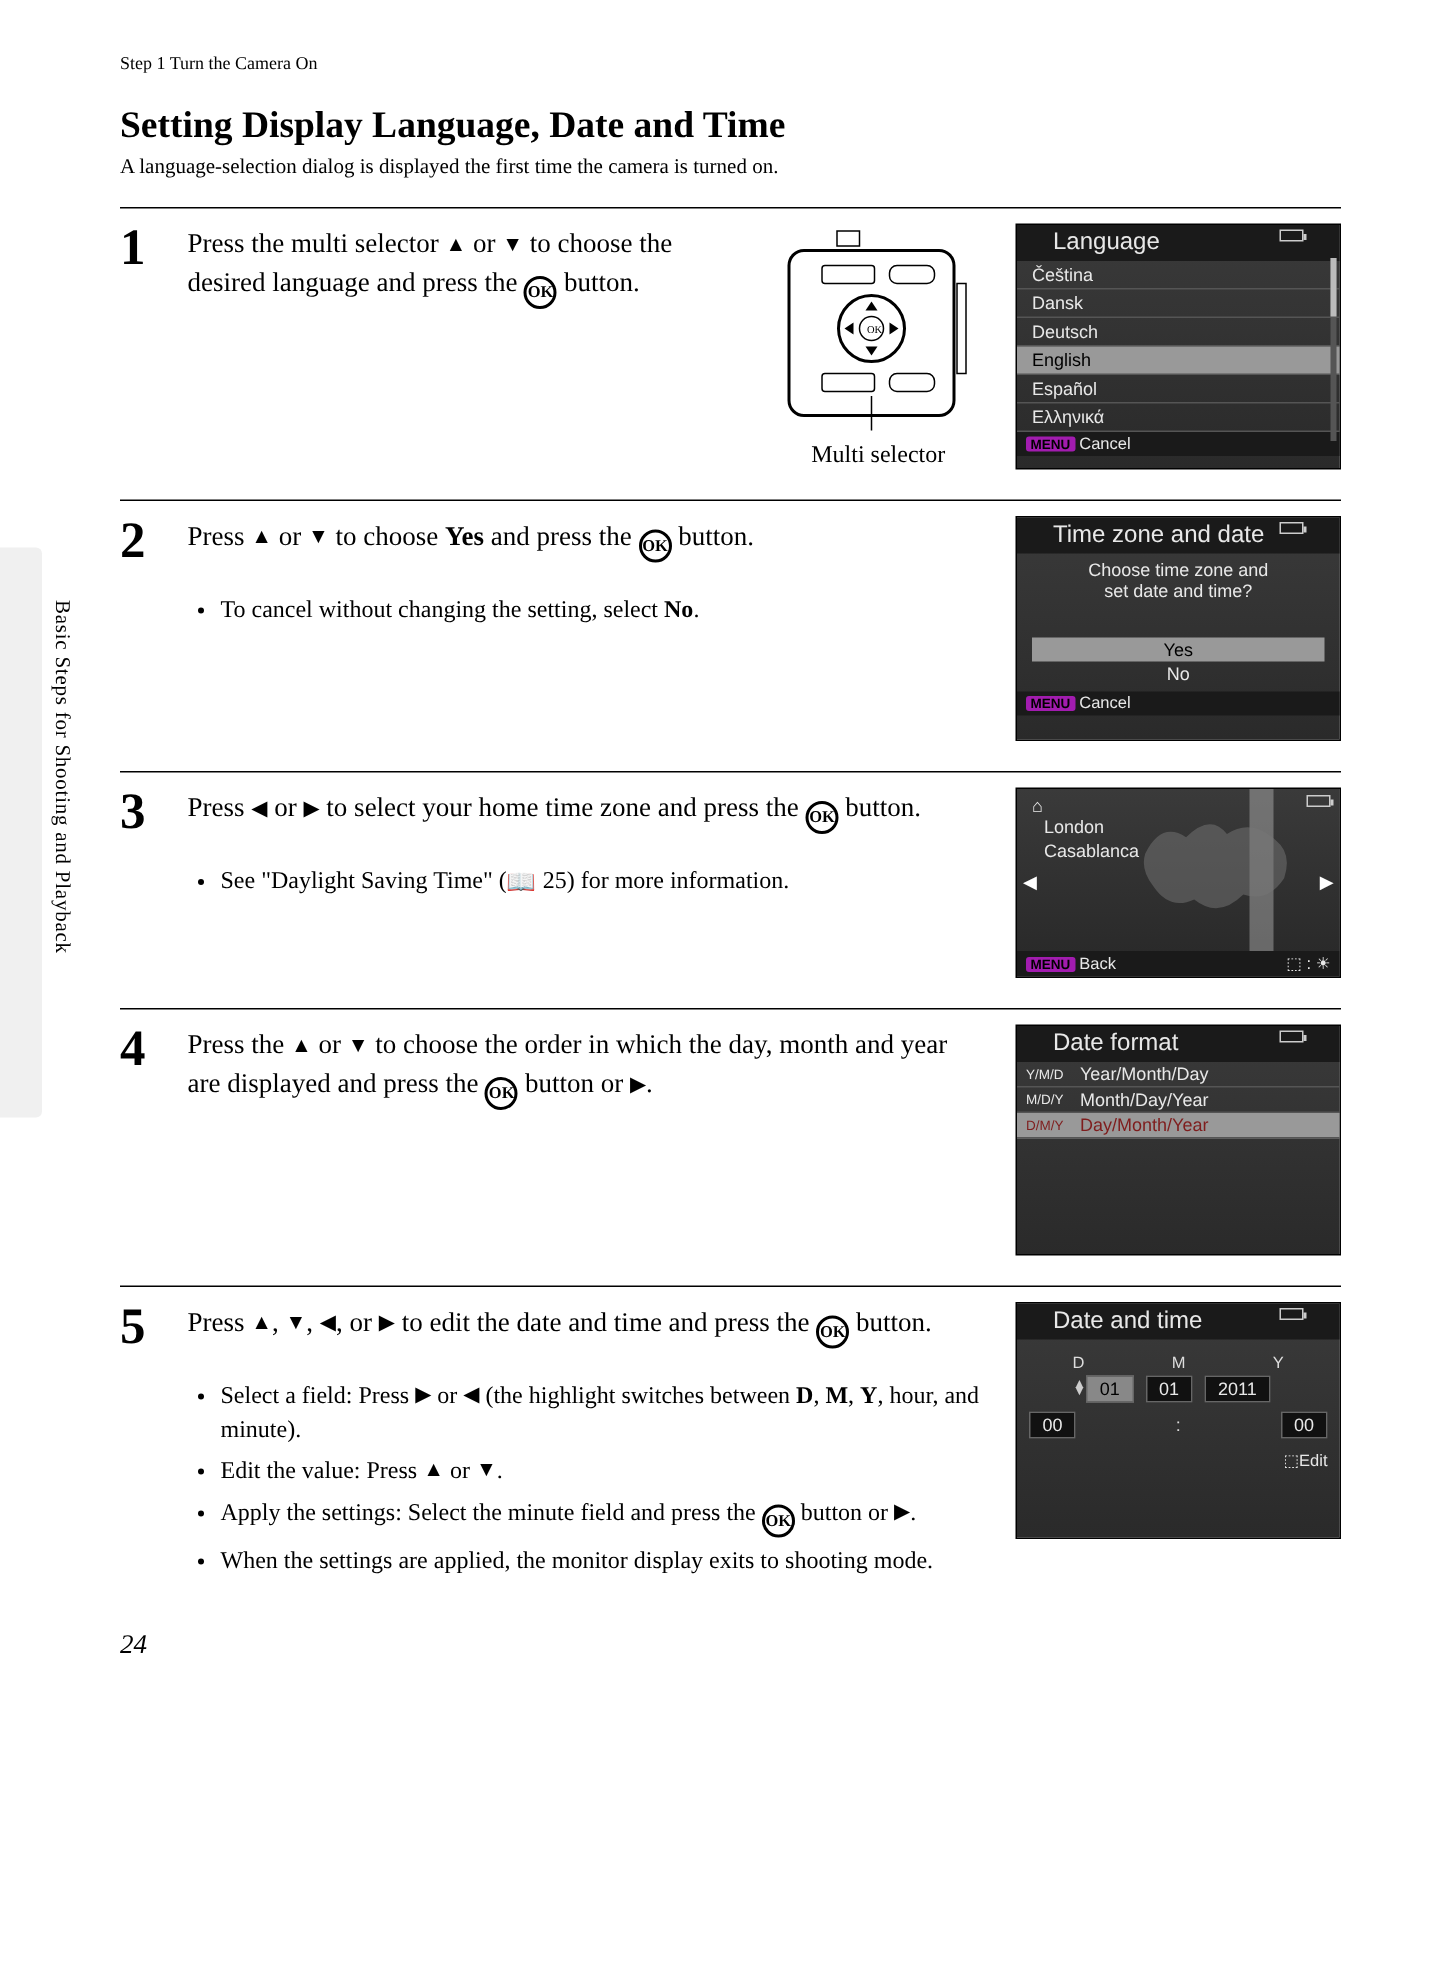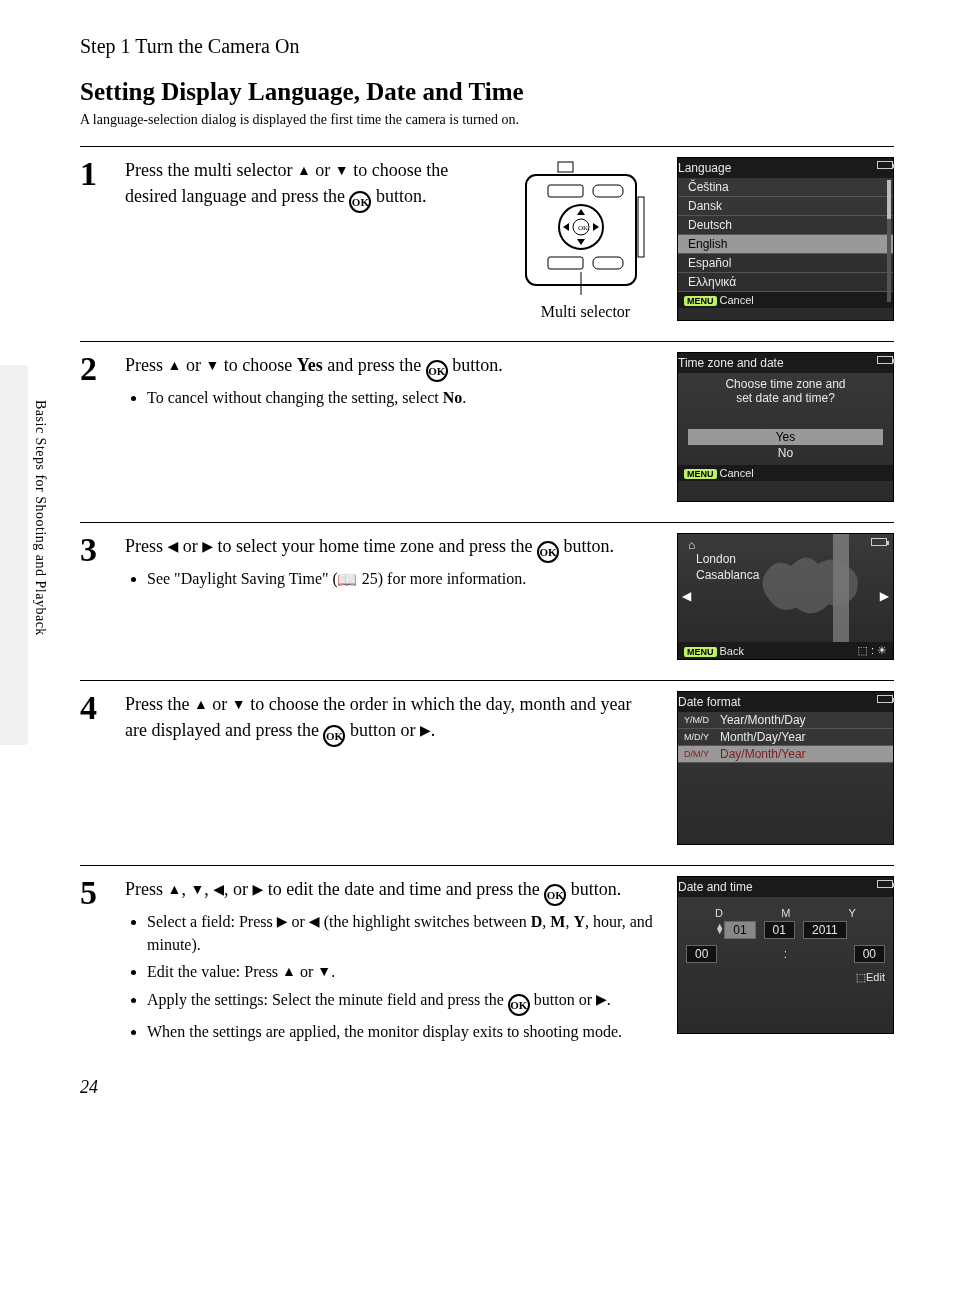--- a/index.html
+++ b/index.html
@@ -1,39 +1,39 @@
 <!DOCTYPE html>
 <html><head>
 <meta charset="utf-8">
 <style>
   * { margin: 0; padding: 0; box-sizing: border-box; }
   body { font-family: Georgia, 'Times New Roman', serif; background: #fff; color: #000; width: 954px; margin: 0 auto; padding: 35px 60px 30px 40px; position: relative; }
-  .header-line { font-size: 20px; margin-left: 40px; margin-bottom: 20px; }
+  .header-line { font-size: 12px; margin-left: 40px; margin-bottom: 20px; }
   .section-title { font-size: 25px; font-weight: bold; margin-left: 40px; margin-bottom: 6px; }
   .section-sub { font-size: 14px; margin-left: 40px; margin-bottom: 18px; }
   .vtab { position: absolute; left: 0; top: 365px; width: 28px; height: 380px; background: #f0f0f0; border-radius: 0 4px 4px 0; }
   .vtab-text { position: absolute; left: 32px; top: 400px; font-size: 14px; writing-mode: vertical-rl; text-orientation: mixed; letter-spacing: 0.5px; }
   .step { margin-left: 40px; border-top: 1px solid #000; padding: 10px 0 20px 0; display: flex; gap: 15px; }
   .step:last-of-type { }
   .step-num { font-size: 34px; font-weight: bold; width: 30px; flex-shrink: 0; line-height: 1; }
   .step-body { flex: 1; display: flex; gap: 24px; }
   .step-text { flex: 1; font-size: 18px; line-height: 1.45; }
-  .step-text ul { margin-left: 22px; font-size: 16px; margin-top: 4px; }
+  .step-text ul { margin-left: 22px; font-size: 16px; margin-top: 20px; }
   .step-text li { margin-bottom: 4px; }
   .screen-col { display: flex; flex-direction: column; align-items: center; }
   .multi-sel-cap { font-size: 16px; margin-top: 6px; }
   .icon-tri { display: inline-block; font-size: 14px; vertical-align: 1px; }
   .icon-ok { display: inline-block; border: 2px solid #000; border-radius: 50%; width: 22px; height: 22px; font-size: 11px; font-weight: bold; text-align: center; line-height: 18px; vertical-align: -4px; }
   .icon-book { display: inline-block; font-size: 16px; vertical-align: -1px; }
 
   
   .screen { width: 217px; background: linear-gradient(#3a3a3a,#2a2a2a); border: 1px solid #000; font-family: Arial, sans-serif; font-size: 12px; color: #e8e8e8; position: relative; }
-  .screen-title { background: #1a1a1a; padding: 3px 0; font-size: 12px; }
+  .screen-title { background: #1a1a1a; padding: 3px 24px; font-size: 16px; }
   .screen-footer { background: #1a1a1a; padding: 2px 6px; font-size: 11px; display: flex; justify-content: space-between; align-items: center; }
-  .menu-badge { background: #bef264; color: #000; font-size: 9px; font-weight: bold; padding: 0 3px; border-radius: 2px; margin-right: 3px; }
+  .menu-badge { background: #a21caf; color: #000; font-size: 9px; font-weight: bold; padding: 0 3px; border-radius: 2px; margin-right: 3px; }
   .lang-list div { padding: 2px 10px; border-bottom: 1px solid #555; font-size: 12px; }
   .lang-list .sel { background: #999; color: #000; }
   .scroll-ind { position: absolute; right: 2px; top: 22px; bottom: 18px; width: 4px; background: #555; }
   .scroll-ind::after { content:''; position:absolute; top:0; width:4px; height:32%; background:#bbb; }
   .battery { display:inline-block; width:16px; height:8px; border:1px solid #ccc; position:relative; }
   .battery::after{ content:''; position:absolute; right:-3px; top:2px; width:2px; height:4px; background:#ccc; }
 
   .tz-body { padding: 4px 10px; text-align: center; font-size: 12px; }
   .tz-opt { padding: 1px 0; }
   .tz-opt.sel { background: #999; color: #000; }

